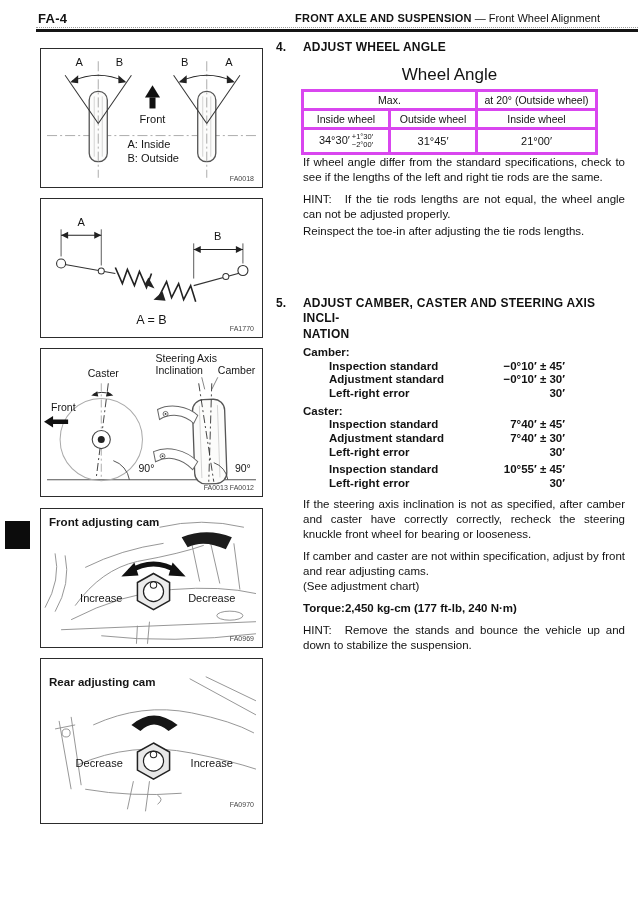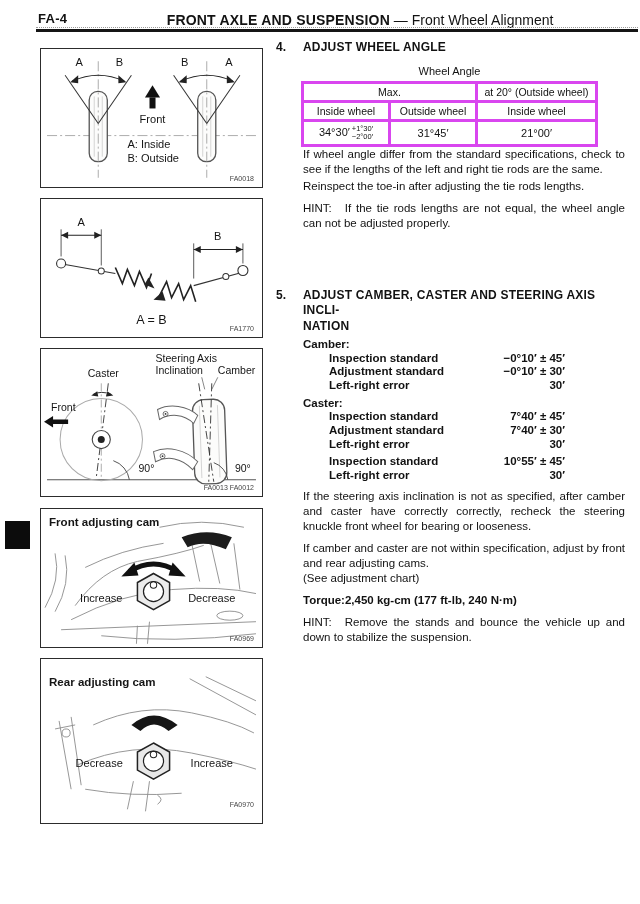--- a/index.html
+++ b/index.html
@@ -4,21 +4,21 @@
 <style>
   * { box-sizing: border-box; margin: 0; padding: 0; }
   html, body { background: #ffffff; }
   body {
     width: 640px; height: 904px; position: relative;
     font-family: "Liberation Sans", sans-serif;
     color: #121212; overflow: hidden;
   }
   
   .page-number { position: absolute; left: 38px; top: 11px; font-size: 13px; font-weight: bold; letter-spacing: .3px; }
-  .header-title { position: absolute; left: 120px; right: 40px; top: 12px; text-align: center; font-size: 14px; white-space: nowrap; }
+  .header-title { position: absolute; left: 120px; right: 40px; top: 12px; text-align: right; font-size: 11px; white-space: nowrap; }
   .header-title .bold { font-weight: bold; letter-spacing: .2px; }
   .header-rule-dots { position: absolute; left: 36px; right: 2px; top: 27px; border-top: 1px dotted #9a9a9a; }
   .header-rule { position: absolute; left: 36px; right: 2px; top: 29px; height: 3px; background: #151515; }
   
   .fig-box { position: absolute; left: 40px; width: 223px; border: 1.5px solid #2c2c2c; background: #fff; }
   #fig1 { top: 48px;  height: 140px; }
   #fig2 { top: 198px; height: 140px; }
   #fig3 { top: 348px; height: 149px; }
   #fig4 { top: 508px; height: 140px; }
   #fig5 { top: 658px; height: 166px; }
@@ -26,21 +26,21 @@
   svg text { font-family: "Liberation Sans", sans-serif; fill: #151515; }
   .fig-code { font-size: 7px; fill: #444; }
   
   .index-tab { position: absolute; left: 5px; top: 521px; width: 25px; height: 28px; background: #0c0c0c; }
   
   .right-col { position: absolute; left: 303px; top: 40px; width: 322px; }
   .sec-head { position: relative; font-size: 12px; font-weight: bold; line-height: 15.5px; letter-spacing: .2px; }
   .sec-num { position: absolute; left: -27px; top: 0; }
   
   .tbl-wrap { margin-top: 9px; margin-left: -2px; width: 297px; }
-  .tbl-caption { text-align: center; font-size: 11px; margin-bottom: 4px; }
+  .tbl-caption { text-align: center; font-size: 17px; margin-bottom: 4px; }
   table.spec-table { width: 100%; border-collapse: collapse; font-size: 10.5px; border: 2px solid #222; }
   table.spec-table td { border: 3px solid #d946ef; text-align: center; vertical-align: middle; padding: 2px 1px; height: 18px; }
   table.spec-table tr.vals td { height: 25px; font-size: 11px; }
   .stack { display: inline-flex; flex-direction: column; font-size: 7.5px; line-height: 8px; vertical-align: middle; margin-left: 2px; text-align: left; }
   
   .body-p { font-size: 11.5px; line-height: 15px; text-align: justify; }
   .p-gap-lg { }
   .p-gap-sm { margin-top: 7px; }
   .p-gap-xs { margin-top: 2px; }
   .hint-label { margin-right: 13px; }
@@ -275,24 +275,24 @@
               </span>
         </td>
         <td>31°45′</td>
         <td>21°00′</td>
       </tr>
     </tbody>
       </table>
   </div>
 
   <p class="body-p p-gap-lg">If wheel angle differ from the standard specifications, check to see if the lengths of the left and right tie rods are the same.</p>
-  <p class="body-p p-gap-xs">Reinspect the toe-in after adjusting the tie rods lengths.</p>
   <p class="body-p p-gap-sm">
     <span class="hint-label">HINT:</span><span>If the tie rods lengths are not equal, the wheel angle can not be adjusted properly.</span>
   </p>
+  <p class="body-p p-gap-xs">Reinspect the toe-in after adjusting the tie rods lengths.</p>
 
   <div class="sec-head" id="sec5-head">
     <span class="sec-num">5.</span>
     <span>ADJUST CAMBER, CASTER AND STEERING AXIS INCLI-</span><br>
     <span>NATION</span>
   </div>
 
   <div class="spec-group">
     <div class="spec-label">Camber:</div>
     <div class="spec-row">

